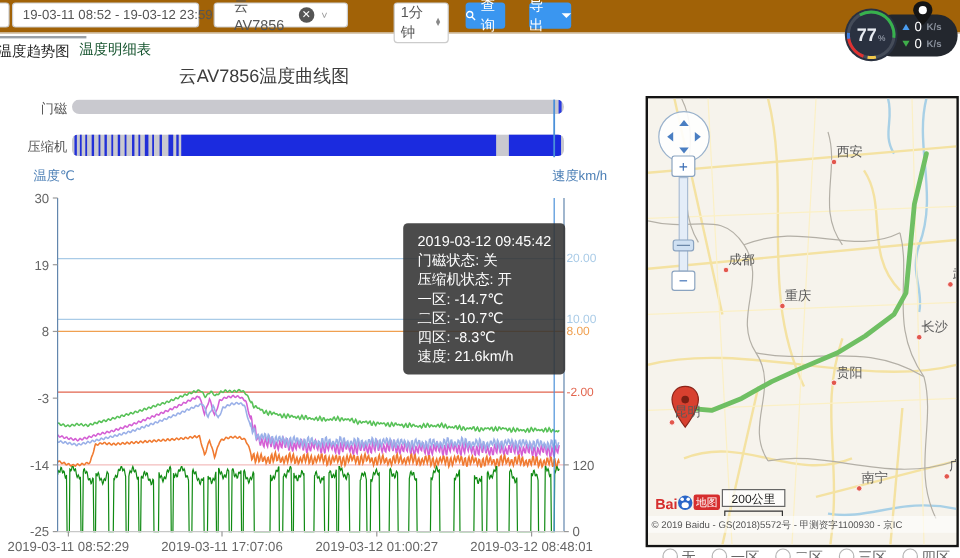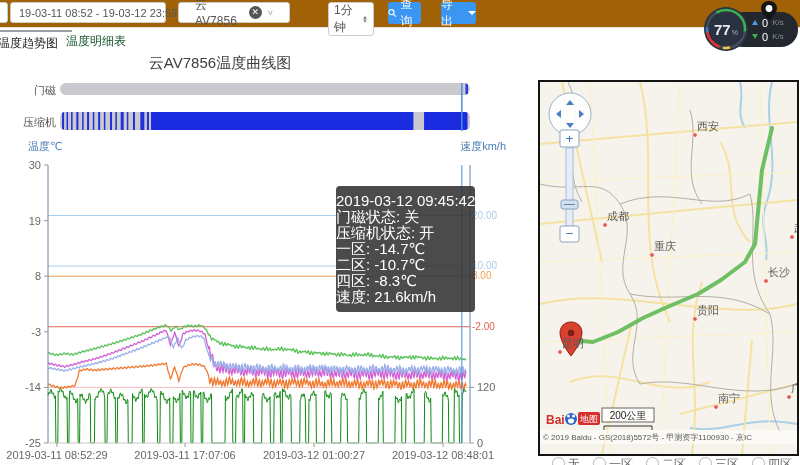--- a/index.html
+++ b/index.html
@@ -19,32 +19,32 @@
   .stepper{display:flex;flex-direction:column;line-height:4px;font-size:6px;color:#888;}
   
   .tab{position:absolute;top:30px;height:22px;font-size:12px;color:#14532d;display:flex;align-items:center;padding:0 14px;}
   .tab.active{color:#222;border-top:2px solid #9aa0a6;background:#fff;}
   
   #chart-title{left:60px;top:54px;width:320px;text-align:center;font-size:15px;color:#3c3c3c;}
   
   .bar-label{font-size:11px;color:#555;text-align:right;width:46px;}
   
   #tooltip{left:336px;top:186px;background:rgba(50,50,50,.88);border-radius:4px;color:#fff;
-           font-size:15px;line-height:16px;padding:7px 0;z-index:20;white-space:nowrap;}
+           font-size:12px;line-height:16px;padding:7px 12px;z-index:20;white-space:nowrap;}
   
   #map{left:538px;top:80px;width:257px;height:372px;border:2px solid #141414;overflow:hidden;background:#f6f3ec;z-index:10;}
   
   #zone-legend{left:552px;top:456px;display:flex;gap:13px;font-size:12px;color:#666;align-items:center;z-index:5;}
   .radio{width:11px;height:11px;border-radius:50%;border:1px solid #b5b5b5;background:#fff;display:inline-block;
          vertical-align:-2px;margin-right:3px;}
   
   #gauge-pill{left:726px;top:12px;width:72px;height:35px;background:#23272e;border-radius:17px;z-index:48;
               display:flex;flex-direction:column;justify-content:center;padding-left:26px;box-sizing:border-box;gap:2px;}
   .g-row{display:flex;align-items:center;gap:4px;font-size:11px;color:#fff;line-height:12px;}
-  .g-unit{font-size:8px;color:#8a919c;}
+  .g-unit{font-size:8px;color:#8a919c;font-weight:bold;}
   .arrow-up{width:0;height:0;border-left:3px solid transparent;border-right:3px solid transparent;border-bottom:5px solid #4a9df0;}
   .arrow-down{width:0;height:0;border-left:3px solid transparent;border-right:3px solid transparent;border-top:5px solid #3fae4a;}
   #gauge-circle{left:703px;top:6px;width:46px;height:46px;z-index:50;}
   #gauge-num{position:absolute;left:0;top:0;width:46px;height:46px;display:flex;align-items:center;justify-content:center;
              color:#e8ecf2;font-size:15px;font-weight:bold;}
   #gauge-num .pct{font-size:7px;font-weight:normal;margin:6px 0 0 1px;color:#aab2bf;}
   #pin-icon{left:758px;top:0;z-index:51;}
   text{font-family:"Liberation Sans","DejaVu Sans",sans-serif;}
 </style>
 </head>

